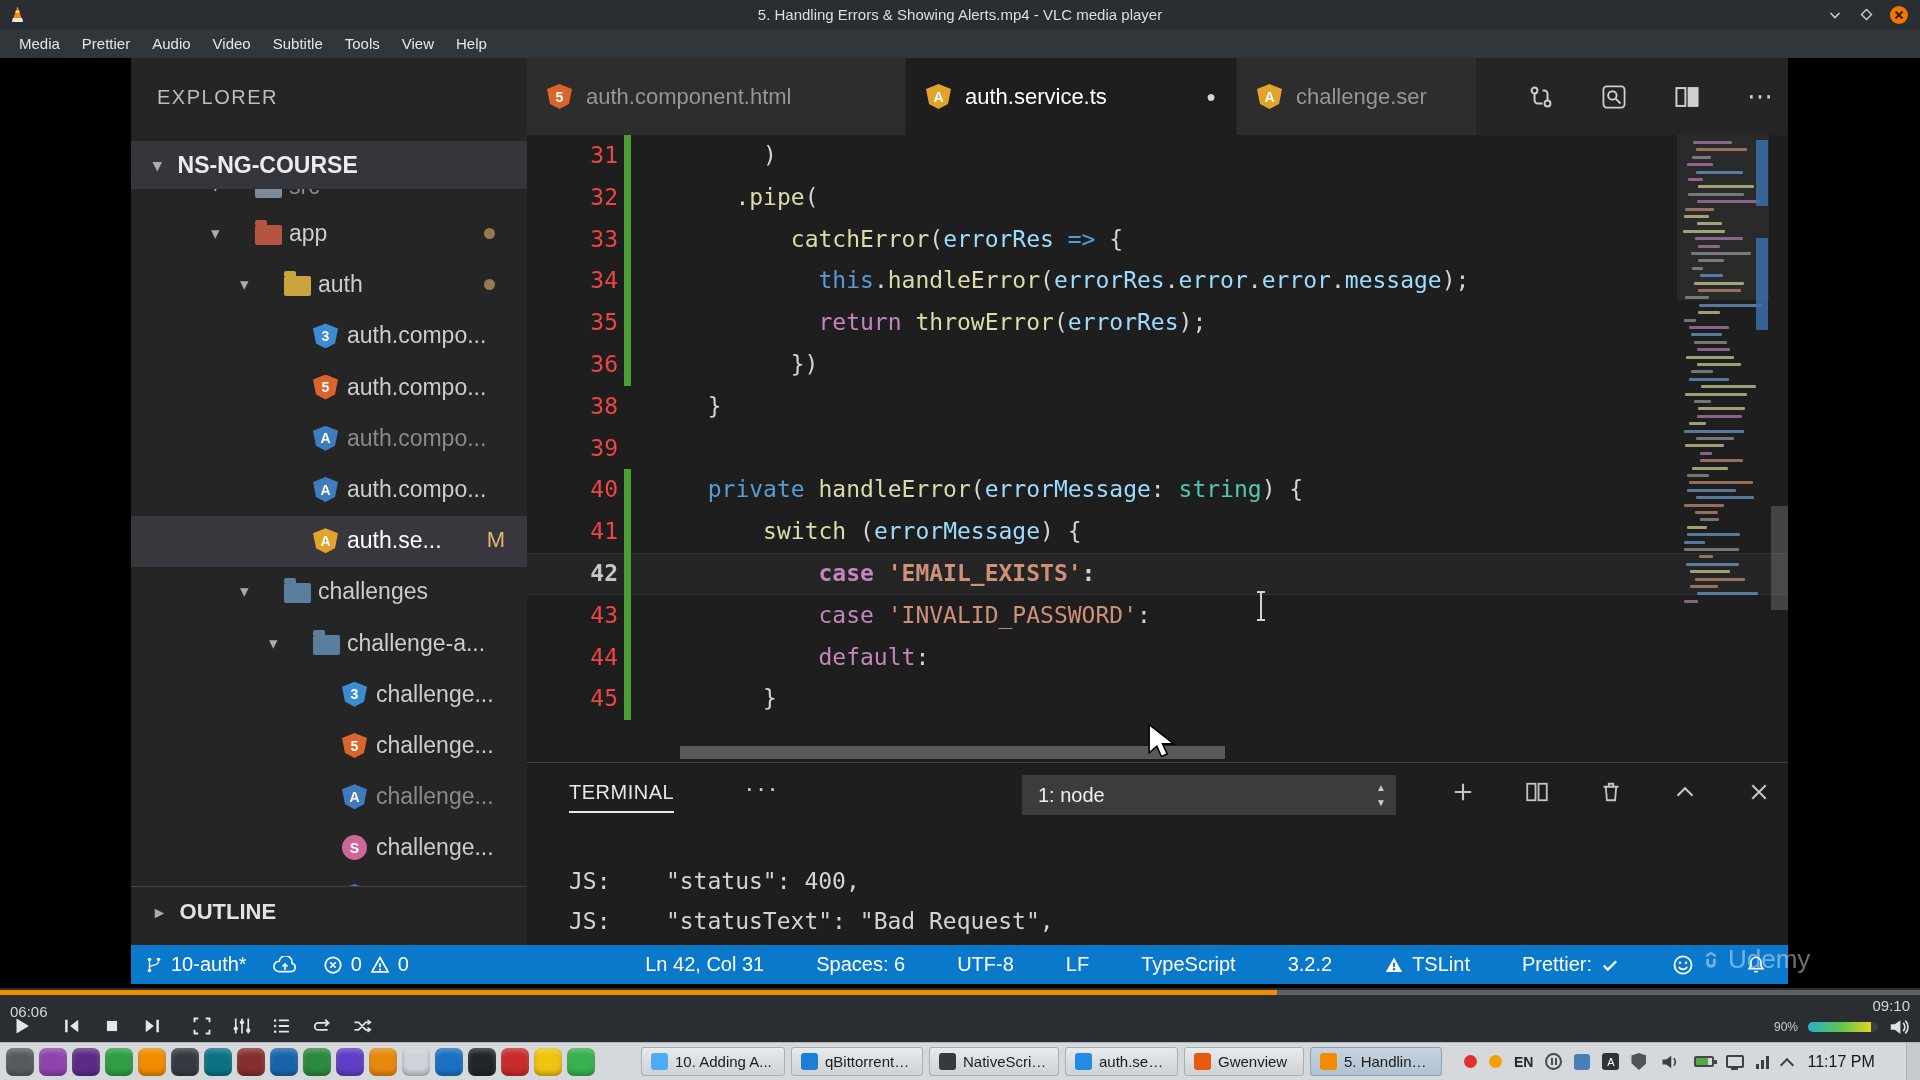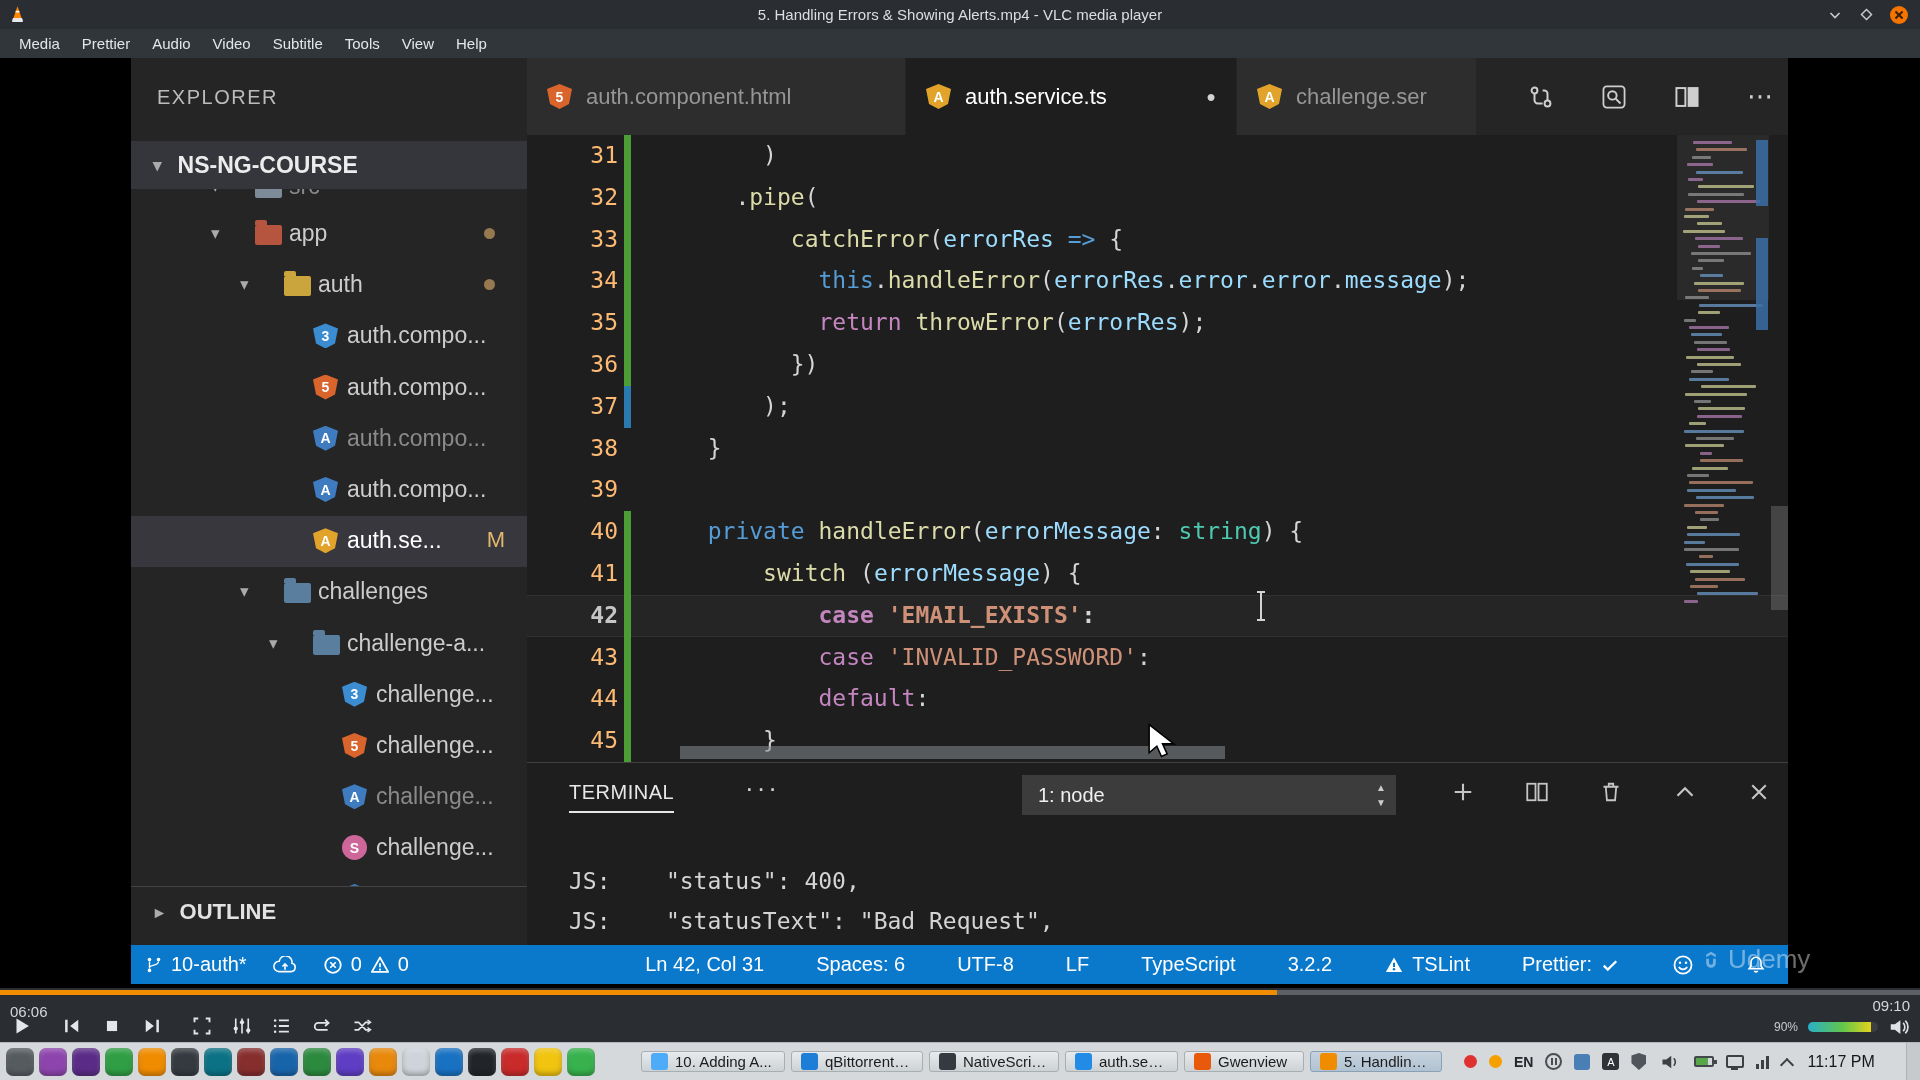--- a/index.html
+++ b/index.html
@@ -53,21 +53,21 @@
   .tab { height:100%; display:flex; align-items:center; padding:0 20px; background:#2d2d2d; border-right:1px solid #252526; color:#969696; font-size:22px; gap:14px; overflow:hidden; flex:none; }
   .tab.active { background:#1e1e1e; color:#ffffff; }
   .tab-label { white-space:nowrap; overflow:hidden; }
   .tab-dot { margin-left:auto; color:#d4d4d4; font-size:16px; }
   .editor-actions { position:absolute; right:15px; top:0; height:77px; display:flex; align-items:center; gap:47px; }
   .ea-icon { width:26px; height:26px; display:flex; align-items:center; justify-content:center; color:#cfcfcf; font-size:26px; }
 
   
   .editor { position:absolute; left:396px; top:77px; width:1261px; height:627px; background:#1e1e1e; overflow:hidden; }
   .cl { display:flex; height:41.8px; line-height:41.8px; font-family:"DejaVu Sans Mono",monospace; font-size:23px; position:relative; }
-  .cl .num { width:91px; text-align:right; color:#fdba74; flex:none; }
+  .cl .num { width:91px; text-align:right; color:#ef4444; flex:none; }
   .cl .mark { width:7px; margin-left:6px; flex:none; }
   .mark.g { background:#4b9e33; }
   .mark.b { background:#2a7ab0; }
   .cl .code { margin-left:49px; white-space:pre; }
   .cl.cur { background:rgba(255,255,255,0.035); box-shadow:inset 0 1px 0 #303030, inset 0 -1px 0 #303030;font-weight:bold; }
   .cl.cur .num { color:#c6c6c6; }
   .tk-p { color:#d4d4d4; } .tk-f { color:#dcdcaa; } .tk-v { color:#9cdcfe; }
   .tk-k { color:#569cd6; } .tk-c { color:#c586c0; } .tk-s { color:#ce9178; } .tk-t { color:#4ec9b0; }
 
   .minimap { position:absolute; left:1150px; top:0; width:92px; height:510px; overflow:hidden; }
@@ -114,21 +114,21 @@
   .vol { position:absolute; right:10px; top:28px; display:flex; align-items:center; gap:10px; }
   .vol-label { font-size:12px; color:#c8cbcd; }
   .vol-track { width:70px; height:10px; border-radius:5px; background:#3c4043; overflow:hidden; }
   .vol-fill { height:100%; background:linear-gradient(90deg,#28b0c9,#62c64a 55%,#e4d41c); }
 
   
   .taskbar { position:absolute; left:0; top:1042px; width:1920px; height:38px; background:#d6d9db; border-top:1px solid #b3b7ba; display:flex; align-items:center; }
   .launchers { display:flex; align-items:center; gap:5px; padding-left:6px; }
   .launcher { width:28px; height:28px; border-radius:7px; box-shadow:inset 0 -3px 5px rgba(0,0,0,.28), inset 0 3px 5px rgba(255,255,255,.28); flex:none; }
   .task-buttons { display:flex; align-items:center; gap:6px; margin-left:46px; }
-  .task-btn { height:21px; display:flex; align-items:center; gap:7px; padding:0 9px; background:linear-gradient(#e8ebed,#cdd2d5); border:1px solid #a9aeb2; border-radius:3px; font-size:15px; color:#1c1c1c; overflow:hidden; white-space:nowrap; flex:none; }
+  .task-btn { height:29px; display:flex; align-items:center; gap:7px; padding:0 9px; background:linear-gradient(#e8ebed,#cdd2d5); border:1px solid #a9aeb2; border-radius:3px; font-size:15px; color:#1c1c1c; overflow:hidden; white-space:nowrap; flex:none; }
   .task-btn.active { background:linear-gradient(#c7d3de,#b0c2d2); border-color:#8aa0b5; }
   .task-ico { width:17px; height:17px; border-radius:3px; flex:none; }
   .task-lbl { overflow:hidden; text-overflow:ellipsis; }
   .tray { display:flex; align-items:center; gap:12px; margin-left:22px; }
   .tray-dot { width:13px; height:13px; border-radius:50%; }
   .tray-square { width:16px; height:16px; border-radius:3px; }
   .tray-text { font-size:14px; font-weight:bold; color:#23262a; }
   .tray-key { width:17px; height:17px; background:#2f3337; color:#fff; font-size:11px; display:flex; align-items:center; justify-content:center; border-radius:3px; }
   .tray-shield { width:15px; height:17px; background:#4f555b; clip-path:polygon(50% 0,100% 15%,100% 60%,50% 100%,0 60%,0 15%); }
   .tray-pause { width:17px; height:17px; border:2px solid #4a4e52; border-radius:50%; position:relative; }
@@ -332,25 +332,20 @@
             </div>
             <div class="cl">
               <span class="num">35</span>
               <span class="mark g"></span>
               <span class="code"><span class="tk-p">          </span><span class="tk-c">return</span><span class="tk-p"> </span><span class="tk-f">throwError</span><span class="tk-p">(</span><span class="tk-v">errorRes</span><span class="tk-p">);</span></span>
             </div>
             <div class="cl">
               <span class="num">36</span>
               <span class="mark g"></span>
               <span class="code"><span class="tk-p">        })</span></span>
-            </div>
-            <div class="cl">
-              <span class="num">37</span>
-              <span class="mark b"></span>
-              <span class="code"><span class="tk-p">      );</span></span>
             </div>
             <div class="cl">
               <span class="num">38</span>
               <span class="mark"></span>
               <span class="code"><span class="tk-p">  }</span></span>
             </div>
             <div class="cl">
               <span class="num">39</span>
               <span class="mark"></span>
               <span class="code"></span>

